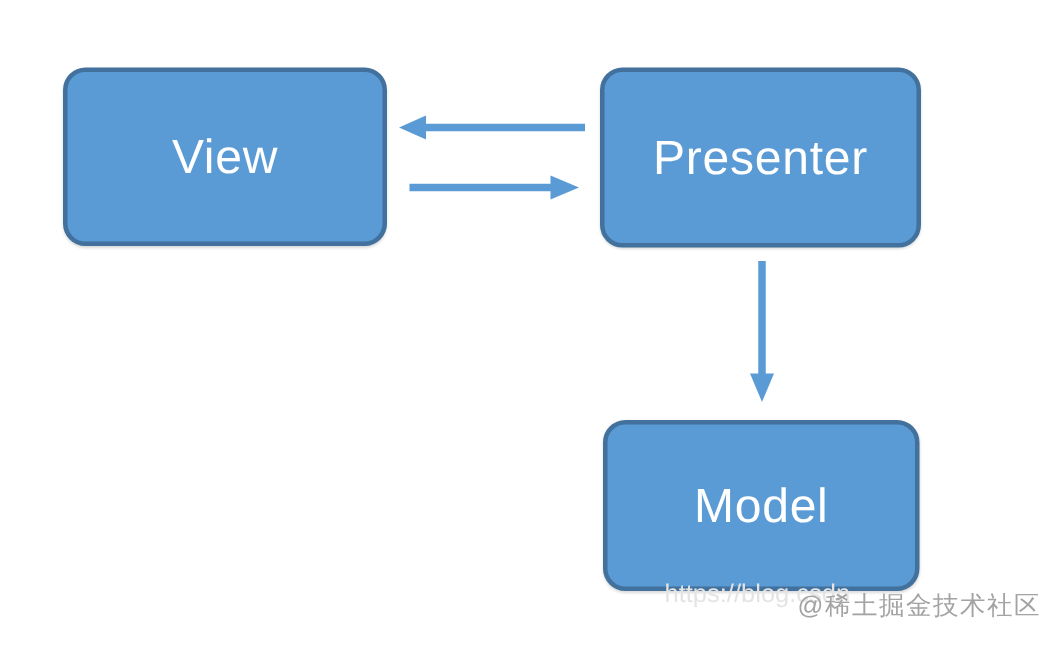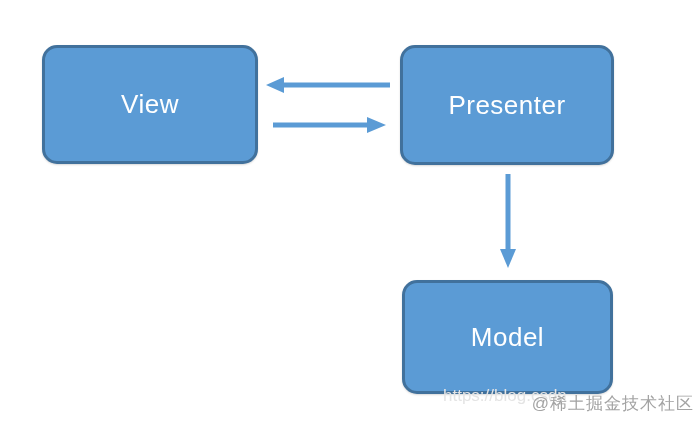--- a/index.html
+++ b/index.html
@@ -19,21 +19,21 @@
     overflow:hidden;
   }
   .node{
     position:absolute;
     box-sizing:border-box;
     background:var(--node-fill);
     border:3px solid var(--node-border);
     border-radius:15px;
     display:flex;align-items:center;justify-content:center;
     color:var(--node-text);
-    font-size:26px;
+    font-size:32px;
     letter-spacing:0.5px;
     box-shadow:0 1px 2px rgba(0,0,0,0.15);
   }
   .node-view{left:42px;top:45px;width:216px;height:119px;}
   .node-presenter{left:400px;top:45px;width:214px;height:120px;}
   .node-model{left:402px;top:280px;width:211px;height:114px;}
   .arrows{
     position:absolute;left:0;top:0;width:698px;height:440px;
     pointer-events:none;
   }

